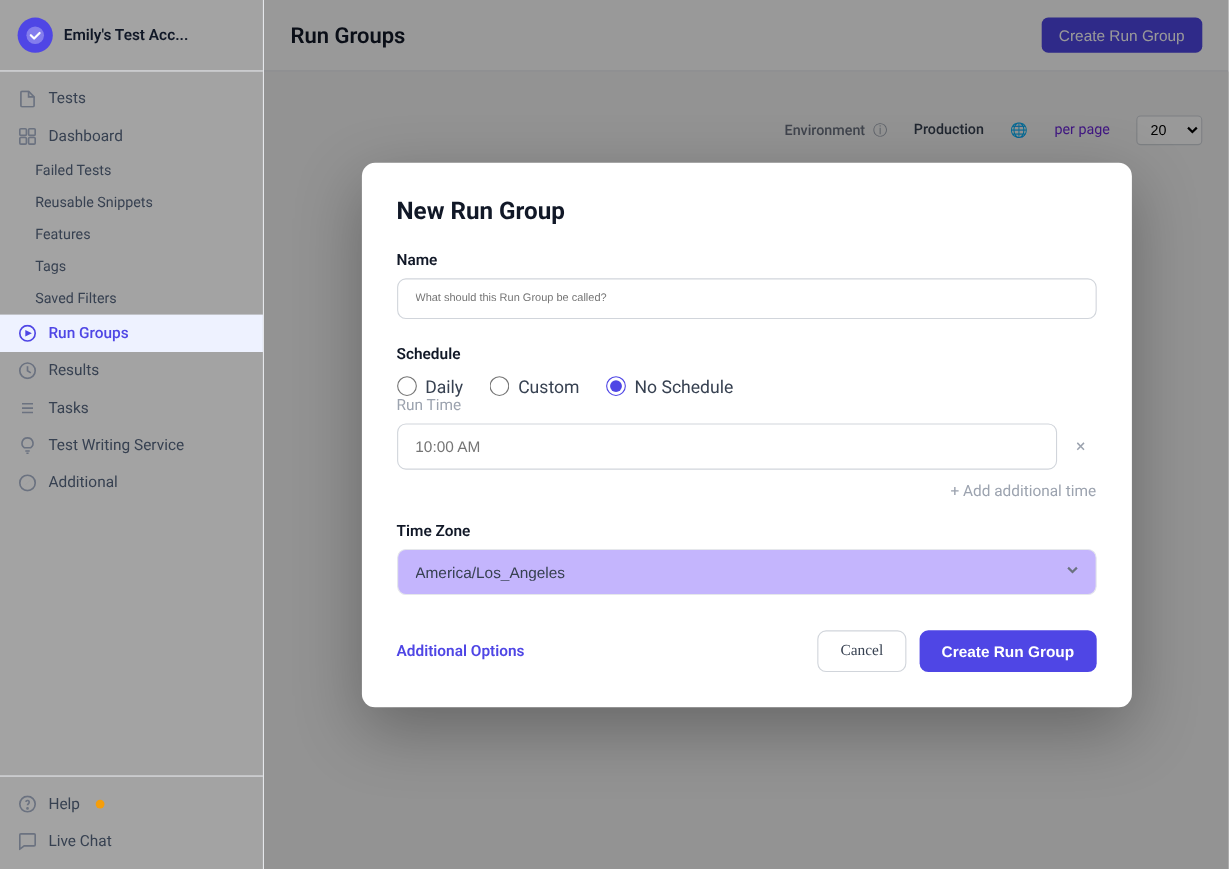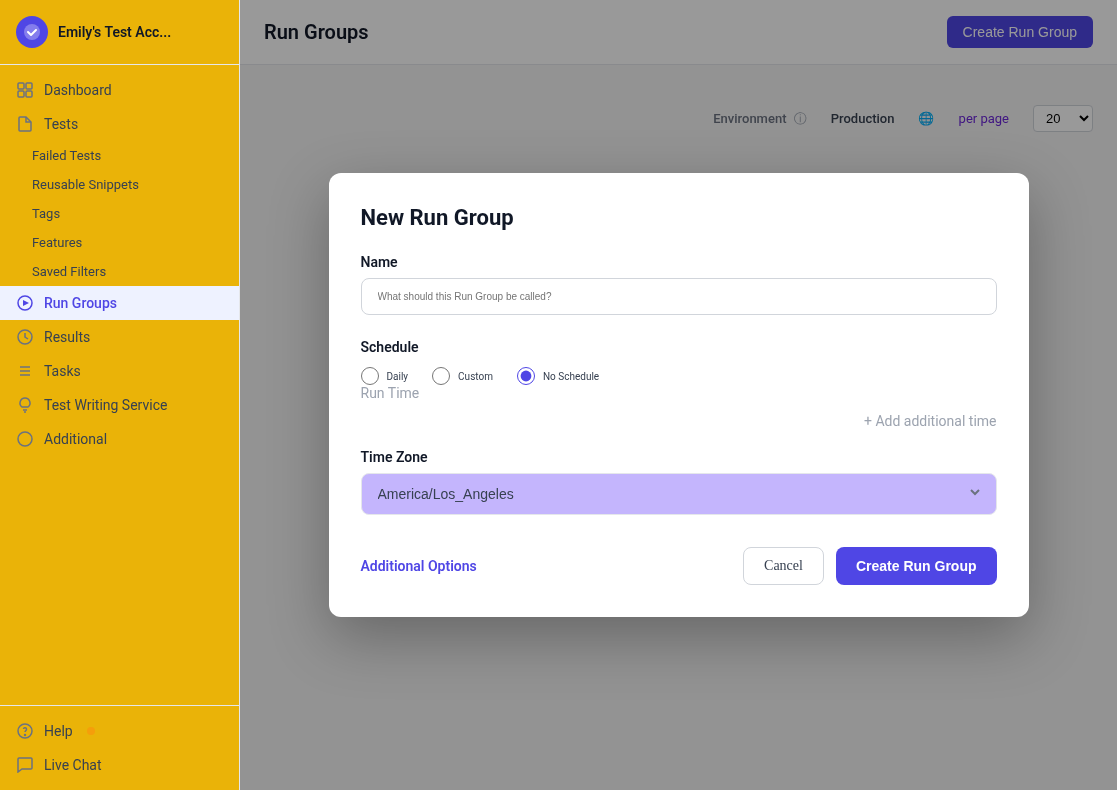--- a/index.html
+++ b/index.html
@@ -2,21 +2,21 @@
 <html><head>
   <meta charset="utf-8">
   <style>
     * { box-sizing: border-box; margin: 0; padding: 0; }
     body { font-family: -apple-system, BlinkMacSystemFont, 'Segoe UI', Roboto, sans-serif; background: #f5f5f5; width: 1117px; height: 790px; overflow: hidden; display: flex; }
 
     
     .sidebar {
       width: 240px;
       min-width: 240px;
-      background: #eab308;
+      background: #a3a3a3;
       border-right: 1px solid #e5e7eb;
       display: flex;
       flex-direction: column;
       height: 790px;
     }
     .sidebar-header {
       display: flex;
       align-items: center;
       padding: 16px;
       border-bottom: 1px solid #e5e7eb;
@@ -103,21 +103,21 @@
       border: 1.5px solid #d1d5db; border-radius: 8px;
       font-size: 10px; color: #9ca3af;
       outline: none;
     }
 
     .schedule-group { }
     .schedule-label { font-size: 14px; font-weight: 600; color: #111827; margin-bottom: 12px; display: block; }
     .schedule-options { display: flex; gap: 24px; align-items: center; }
     .schedule-option { display: flex; align-items: center; gap: 8px; cursor: pointer; }
     .schedule-option input[type="radio"] { width: 18px; height: 18px; accent-color: #4f46e5; cursor: pointer; }
-    .schedule-option label { font-size: 10px; color: #374151; cursor: pointer; }
+    .schedule-option label { font-size: 16px; color: #374151; cursor: pointer; }
 
     .run-time-group { margin-bottom: 8px; }
     .run-time-label { font-size: 14px; color: #9ca3af; margin-bottom: 8px; display: block; }
     .run-time-input-wrapper { display: flex; align-items: center; gap: 8px; }
     .run-time-input {
       flex: 1; padding: 12px 16px;
       border: 1.5px solid #d1d5db; border-radius: 8px;
       font-size: 14px; color: #9ca3af;
       background: white; outline: none;
     }
@@ -184,48 +184,48 @@
           <path d="M5 9l3 3 5-5" stroke="white" stroke-width="2" stroke-linecap="round" stroke-linejoin="round"></path>
         </svg>
     </div>
     <span class="sidebar-title">Emily's Test Acc...</span>
   </div>
 
   <div class="sidebar-nav">
     <div class="sidebar-item">
       <span class="icon">
         <svg viewBox="0 0 16 16" fill="none" stroke="#6b7280" stroke-width="1.5">
+            <path d="M9 1H3a1 1 0 00-1 1v12a1 1 0 001 1h10a1 1 0 001-1V6L9 1z"></path>
+            <polyline points="9,1 9,6 14,6"></polyline>
+          </svg>
+      </span>
+      <span>Tests</span>
+    </div>
+    <div class="sidebar-item">
+      <span class="icon">
+        <svg viewBox="0 0 16 16" fill="none" stroke="#6b7280" stroke-width="1.5">
             <rect x="1" y="1" width="6" height="6" rx="1"></rect>
             <rect x="9" y="1" width="6" height="6" rx="1"></rect>
             <rect x="1" y="9" width="6" height="6" rx="1"></rect>
             <rect x="9" y="9" width="6" height="6" rx="1"></rect>
           </svg>
       </span>
       <span>Dashboard</span>
     </div>
-    <div class="sidebar-item">
-      <span class="icon">
-        <svg viewBox="0 0 16 16" fill="none" stroke="#6b7280" stroke-width="1.5">
-            <path d="M9 1H3a1 1 0 00-1 1v12a1 1 0 001 1h10a1 1 0 001-1V6L9 1z"></path>
-            <polyline points="9,1 9,6 14,6"></polyline>
-          </svg>
-      </span>
-      <span>Tests</span>
-    </div>
     <div class="sidebar-sub-item">
       <span>Failed Tests</span>
     </div>
     <div class="sidebar-sub-item">
       <span>Reusable Snippets</span>
     </div>
     <div class="sidebar-sub-item">
+      <span>Features</span>
+    </div>
+    <div class="sidebar-sub-item">
       <span>Tags</span>
-    </div>
-    <div class="sidebar-sub-item">
-      <span>Features</span>
     </div>
     <div class="sidebar-sub-item">
       <span>Saved Filters</span>
     </div>
 
     <div class="sidebar-item active">
       <span class="icon">
         <svg viewBox="0 0 16 16" fill="none" stroke="#4f46e5" stroke-width="1.5">
             <circle cx="8" cy="8" r="7"></circle>
             <polygon points="6,5 12,8 6,11" fill="#4f46e5" stroke="none"></polygon>
@@ -341,20 +341,24 @@
           </div>
           <div class="schedule-option">
             <input type="radio" name="schedule" id="sched-none" checked="" style="">
             <label for="sched-none">No Schedule</label>
           </div>
         </div>
       </div>
 
       <div class="run-time-group">
         <label class="run-time-label">Run Time</label>
+        <div class="run-time-input-wrapper">
+          <input class="run-time-input" type="text" placeholder="10:00 AM" style="">
+          <span class="run-time-clear">×</span>
+        </div>
       </div>
       <div class="add-time-link">
         <span>+ Add additional time</span>
       </div>
 
       <div class="timezone-group" style="margin-top:16px;">
         <label class="timezone-label">Time Zone</label>
         <div class="timezone-select-wrapper">
           <select class="timezone-select">
             <option>America/Los_Angeles</option>

